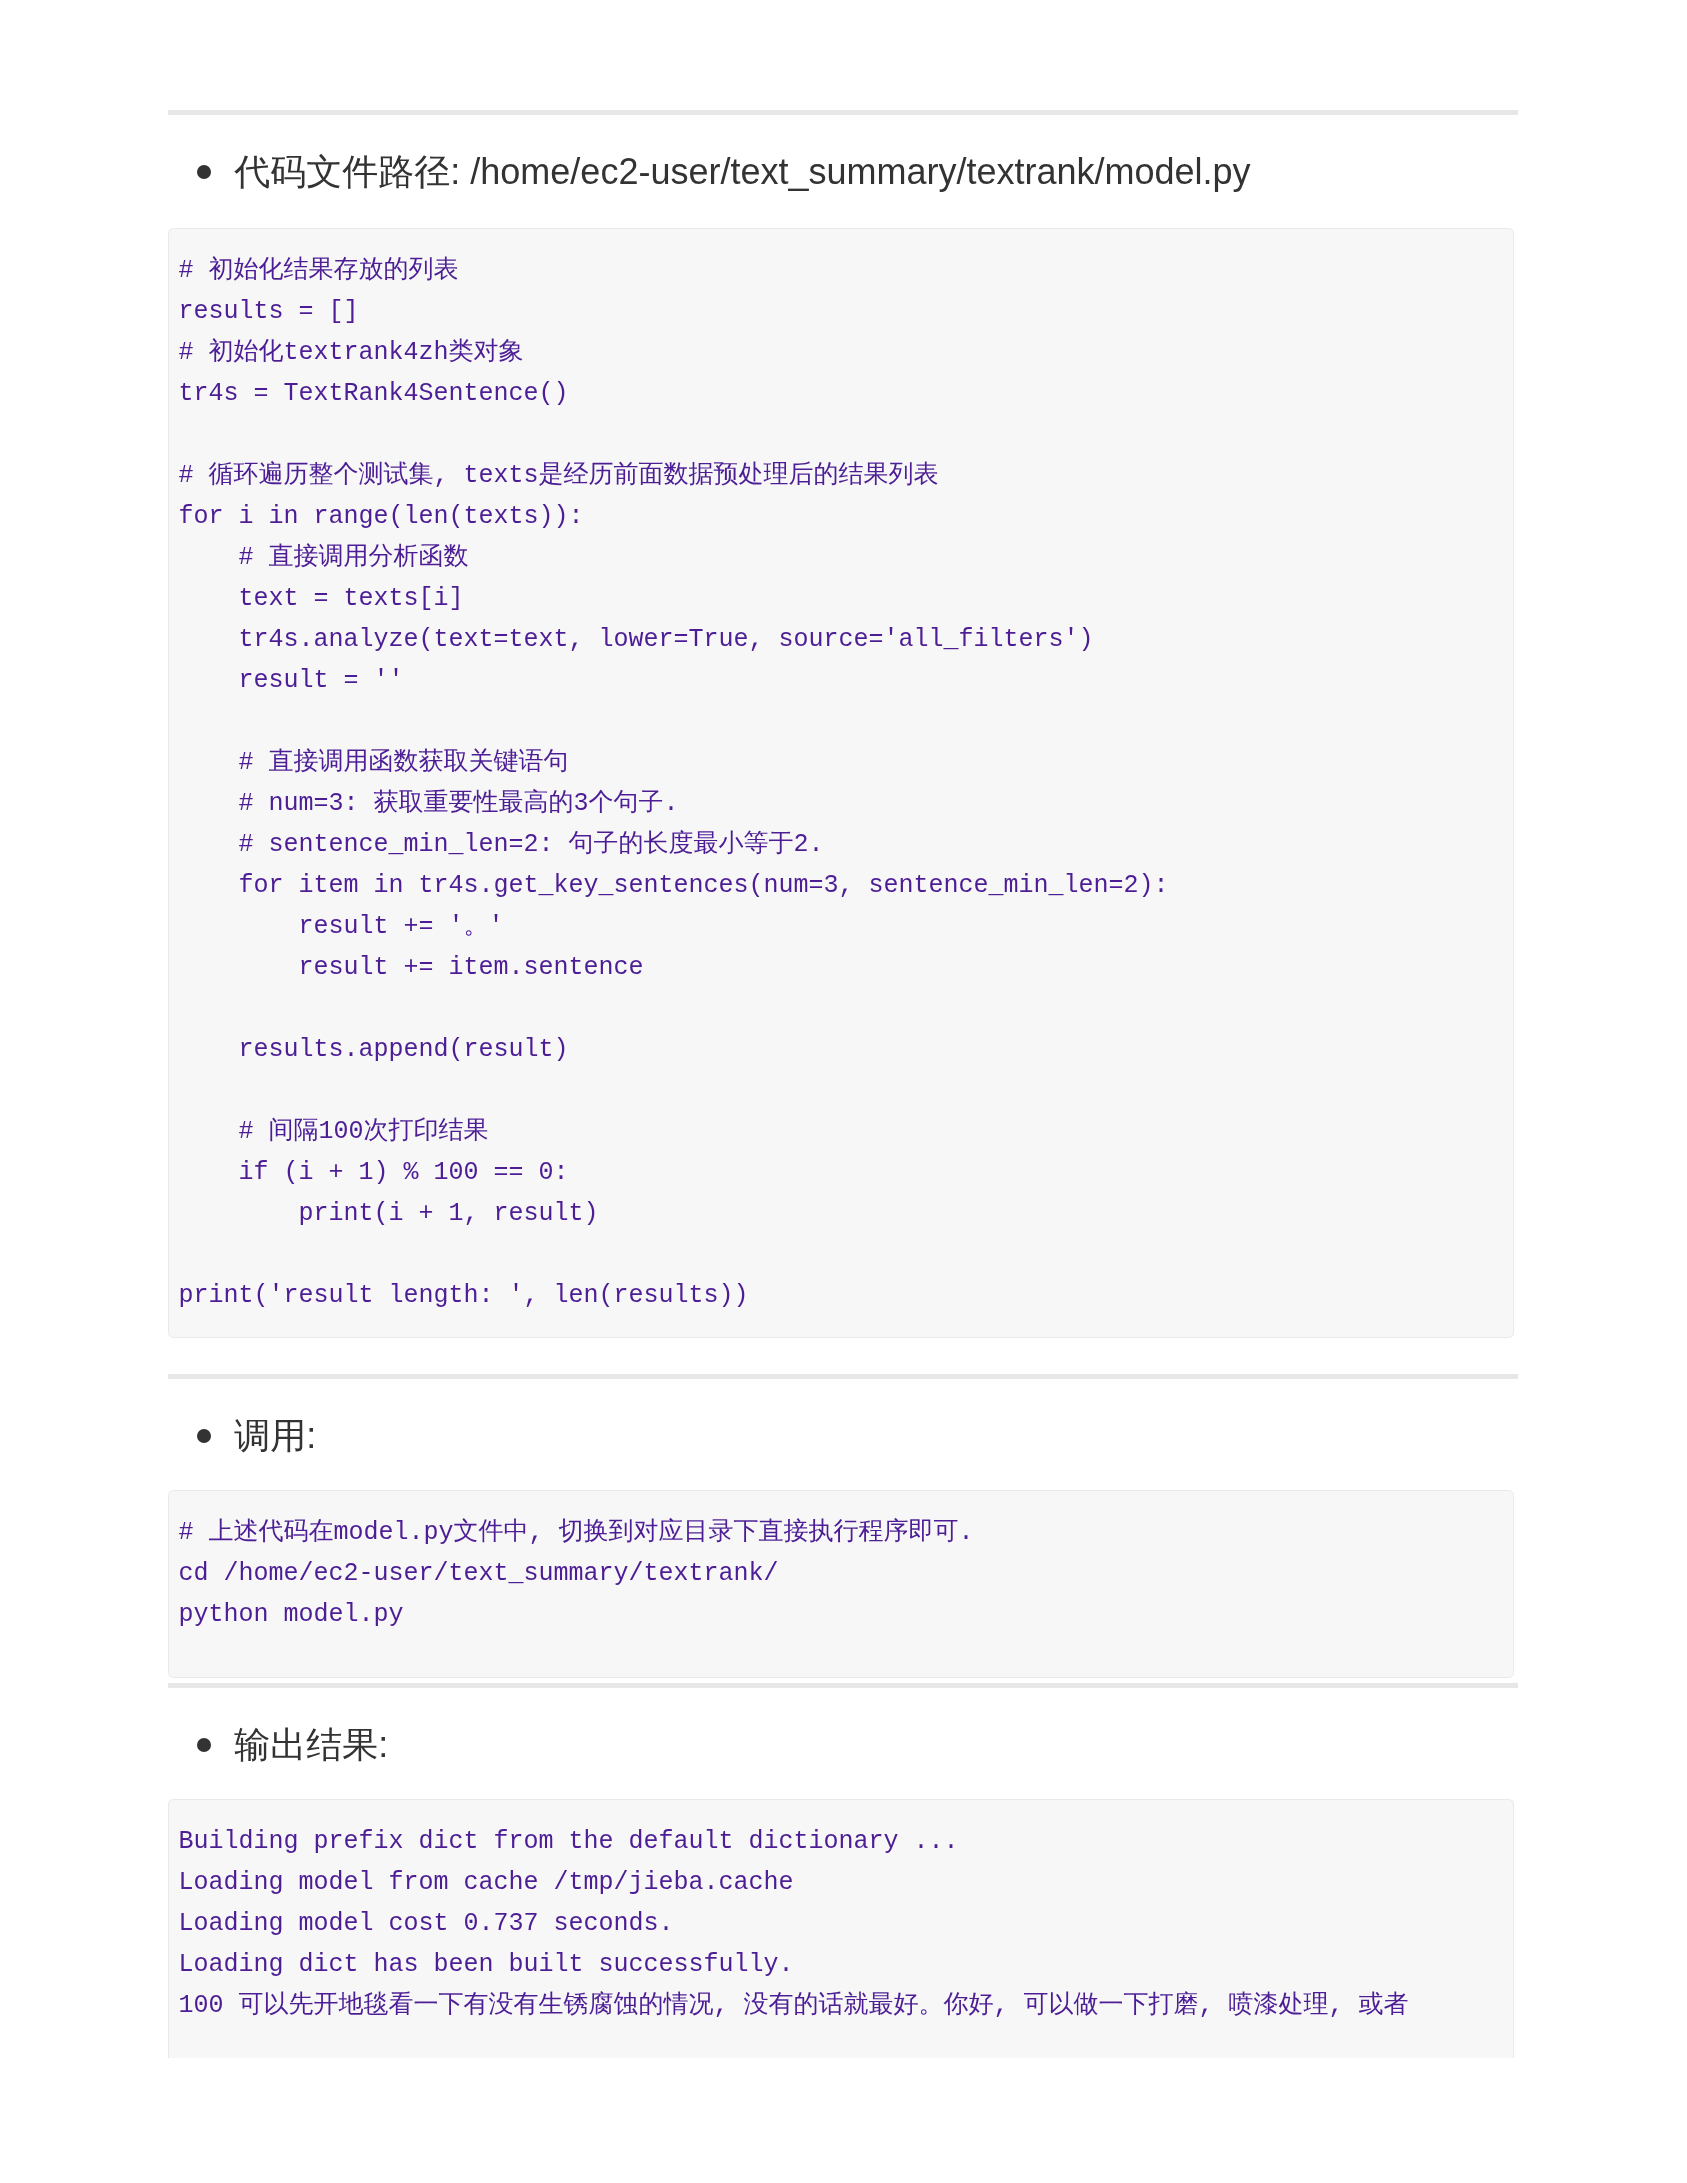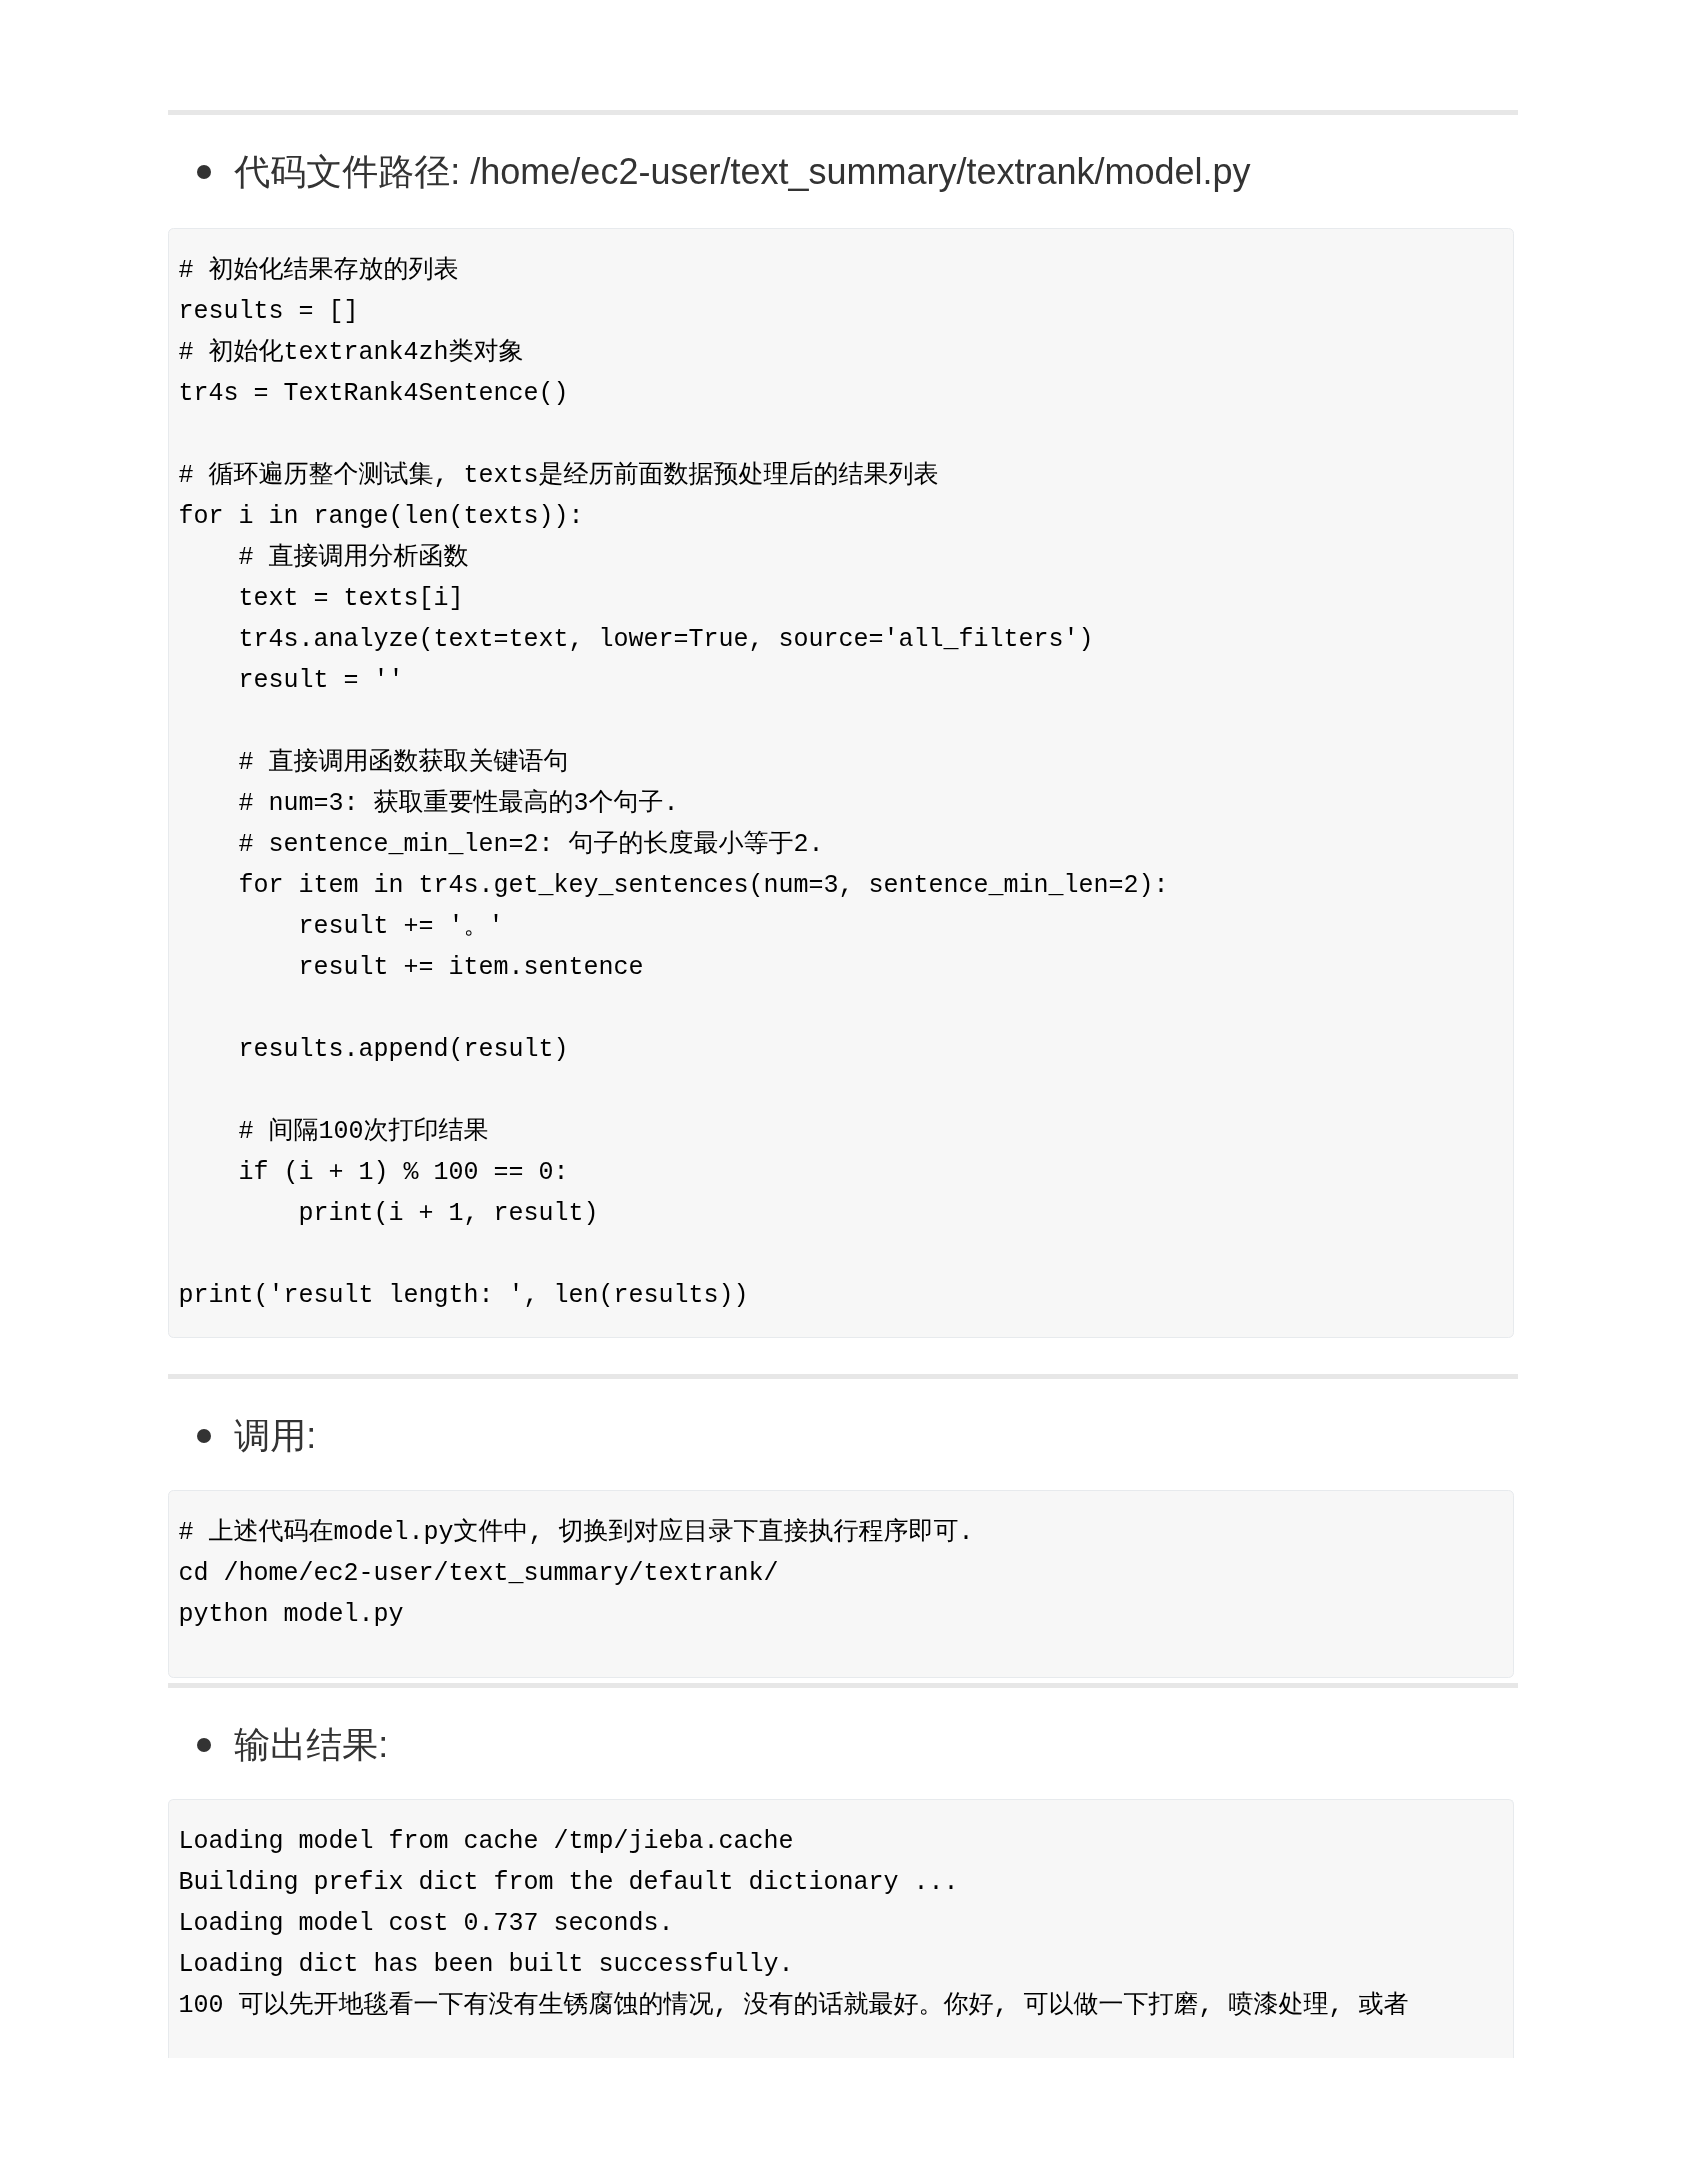--- a/index.html
+++ b/index.html
@@ -8,21 +8,21 @@
   .hr { position: absolute; left: 168px; width: 1350px; height: 5px; background: #e7e7e7; }
   .bullet-row { position: absolute; left: 168px; width: 1350px; height: 44px;
                 display: flex; align-items: center; font-size: 36px; }
   .bullet-dot { width: 14.3px; height: 14.3px; border-radius: 50%; background: #333333;
                 margin-left: 29px; margin-right: 23px; flex: none; }
   .code-block { position: absolute; left: 168px; width: 1346px; background: #f7f7f7;
                 border: 1.7px solid #e7eaed; border-radius: 5.5px; box-sizing: border-box;
                 padding: 21px 0 0 9.4px; overflow: hidden; }
   .code-block.clipped { border-bottom: none; border-bottom-left-radius: 0; border-bottom-right-radius: 0; }
   .code-line { font-family: "Liberation Mono", "DejaVu Sans Mono", monospace; font-size: 25px;
-               line-height: 41px; height: 41px; white-space: pre; color: #000000; }
+               line-height: 41px; height: 41px; white-space: pre; color: #4c1d95; }
 </style>
 </head>
 <body>
 
 <div class="hr" style="top:110px;"></div>
 
 <div class="bullet-row" style="top:150px;">
   <span class="bullet-dot"></span>
   <span>代码文件路径: /home/ec2-user/text_summary/textrank/model.py</span>
 </div>
@@ -70,19 +70,19 @@
 </div>
 
 <div class="hr" style="top:1683px;"></div>
 
 <div class="bullet-row" style="top:1723px;">
   <span class="bullet-dot"></span>
   <span>输出结果:</span>
 </div>
 
 <div class="code-block clipped" style="top:1799px; height:259px;">
+  <div class="code-line">Building prefix dict from the default dictionary ...</div>
   <div class="code-line">Loading model from cache /tmp/jieba.cache</div>
-  <div class="code-line">Building prefix dict from the default dictionary ...</div>
   <div class="code-line">Loading model cost 0.737 seconds.</div>
   <div class="code-line">Loading dict has been built successfully.</div>
   <div class="code-line">100 可以先开地毯看一下有没有生锈腐蚀的情况, 没有的话就最好。你好, 可以做一下打磨, 喷漆处理, 或者</div>
 </div>
 
 
 </body></html>

